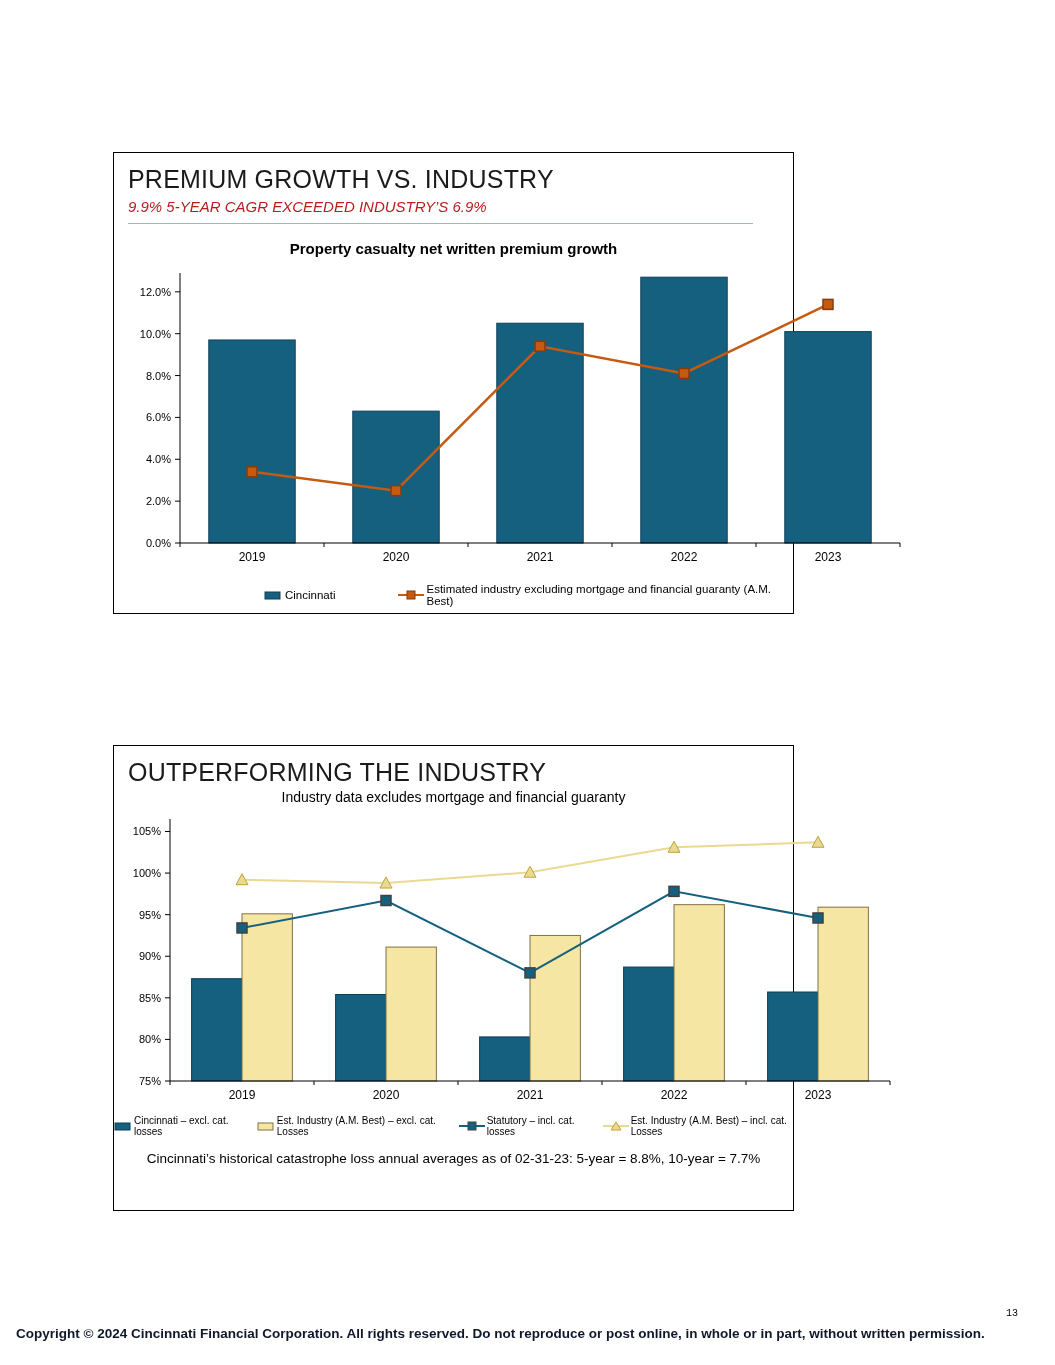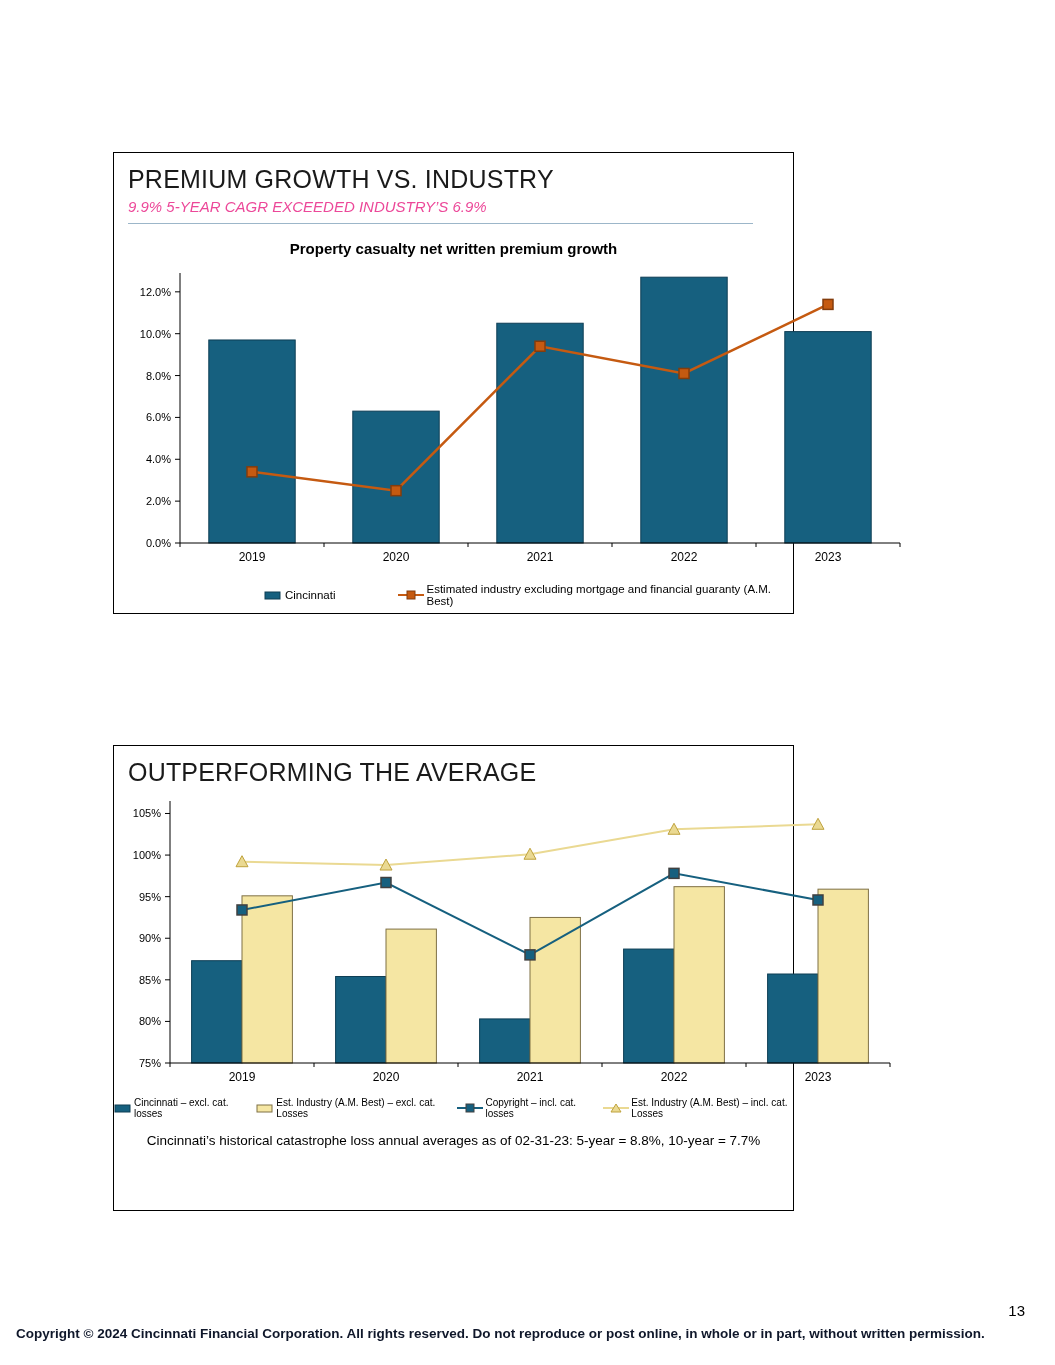--- a/index.html
+++ b/index.html
@@ -13,42 +13,42 @@
     border: 1px solid #000; background: #fff;
   }
   .panel1 { top: 152px; height: 462px; }
   .panel2 { top: 745px; height: 466px; }
   .panel-title {
     margin: 12px 14px 0 14px; font-size: 25px; font-weight: 400;
     color: #1a1a1a; letter-spacing: 0.2px;
   }
   .panel-subtitle {
     margin: 4px 14px 0 14px; font-size: 15px; font-style: italic;
-    font-weight: 400; color: #ec4899;
+    font-weight: 400; color: #b91c1c;
   }
   .rule { border: none; border-top: 1px solid #9cb6c9; margin: 8px 40px 0 14px; }
   .chart-title { text-align: center; font-size: 15px; font-weight: 700; margin-top: 16px; }
   .chart-subtitle { text-align: center; font-size: 14px; font-weight: 400; margin-top: 2px; }
   .chart-svg { display: block; margin: 4px auto 0 auto; }
   svg text { font-family: "Liberation Sans", sans-serif; fill: #000; }
   .legend { display: flex; align-items: center; }
   .legend1 { margin-top: 4px; padding-left: 150px; }
   .legend1 .legend-item + .legend-item { margin-left: 62px; }
   .legend2 { justify-content: space-between; margin-top: 6px; gap: 8px; }
   .legend2 .legend-item + .legend-item { margin-left: 8px; }
   .legend-item { display: flex; align-items: center; }
   .legend1 .legend-label { font-size: 11.5px; margin-left: 3px; }
   .legend2 .legend-label { font-size: 10px; margin-left: 2px; }
   .swatch { display: inline-flex; align-items: center; }
   .footnote { text-align: center; font-size: 13.5px; margin-top: 14px; }
   .page-footer {
     position: absolute; left: 16px; bottom: 24px;
     font-size: 13.5px; font-weight: 700; color: #0f172a;
   }
-  .page-number { position: absolute; right: 30px; bottom: 46px; font-size: 15px; }
+  .page-number { position: absolute; right: 37px; bottom: 46px; font-size: 10px; font-family: Liberation Mono, monospace; }
 </style>
 </head>
 <body>
 
 <div class="panel panel1">
   <div class="panel-title">PREMIUM GROWTH VS. INDUSTRY</div>
   <div class="panel-subtitle">9.9% 5-YEAR CAGR EXCEEDED INDUSTRY’S 6.9%</div>
   <hr class="rule">
   <div class="chart-title">Property casualty net written premium growth</div>
   <svg id="chart1" class="chart-svg" width="810" height="318">
@@ -106,21 +106,22 @@
             <line x1="0" y1="6" x2="26" y2="6" stroke="#c55a11" stroke-width="2"></line>
             <rect x="9" y="2" width="8" height="8" fill="#c55a11" stroke="#843c0c" stroke-width="1"></rect>
           </svg>
         </span>
       <span class="legend-label">Estimated industry excluding mortgage and financial guaranty (A.M. Best)</span>
     </div>
   </div>
 </div>
 
 <div class="panel panel2">
-  <div class="panel-title">OUTPERFORMING THE AVERAGE</div>
+  <div class="panel-title">OUTPERFORMING THE INDUSTRY</div>
+  <div class="chart-subtitle">Industry data excludes mortgage and financial guaranty</div>
   <svg id="chart2" class="chart-svg" width="810" height="300">
       <line x1="51" y1="272" x2="56" y2="272" stroke="#000" stroke-width="1"></line>
       <text x="47" y="276" text-anchor="end" font-size="11">75%</text>
       <line x1="51" y1="230.41269841269843" x2="56" y2="230.41269841269843" stroke="#000" stroke-width="1"></line>
       <text x="47" y="234.41269841269843" text-anchor="end" font-size="11">80%</text>
       <line x1="51" y1="188.82539682539684" x2="56" y2="188.82539682539684" stroke="#000" stroke-width="1"></line>
       <text x="47" y="192.82539682539684" text-anchor="end" font-size="11">85%</text>
       <line x1="51" y1="147.23809523809524" x2="56" y2="147.23809523809524" stroke="#000" stroke-width="1"></line>
       <text x="47" y="151.23809523809524" text-anchor="end" font-size="11">90%</text>
       <line x1="51" y1="105.65079365079367" x2="56" y2="105.65079365079367" stroke="#000" stroke-width="1"></line>
@@ -182,21 +183,21 @@
         </span>
       <span class="legend-label">Est. Industry (A.M. Best) – excl. cat. Losses</span>
     </div>
     <div class="legend-item">
       <span class="swatch">
           <svg width="26" height="12">
             <line x1="0" y1="6" x2="26" y2="6" stroke="#16607f" stroke-width="2"></line>
             <rect x="9" y="2" width="8" height="8" fill="#16607f" stroke="#404040" stroke-width="1"></rect>
           </svg>
         </span>
-      <span class="legend-label">Copyright – incl. cat. losses</span>
+      <span class="legend-label">Statutory – incl. cat. losses</span>
     </div>
     <div class="legend-item">
       <span class="swatch">
           <svg width="26" height="12">
             <line x1="0" y1="6" x2="26" y2="6" stroke="#ead992" stroke-width="2"></line>
             <polygon points="13,2 18,10 8,10" fill="#ead992" stroke="#bfa23c" stroke-width="1"></polygon>
           </svg>
         </span>
       <span class="legend-label">Est. Industry (A.M. Best) – incl. cat. Losses</span>
     </div>

